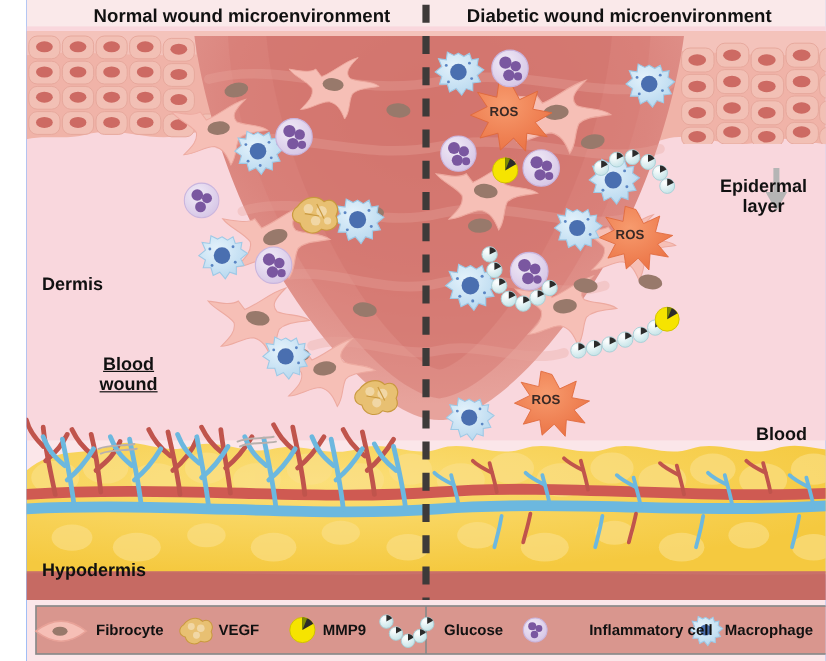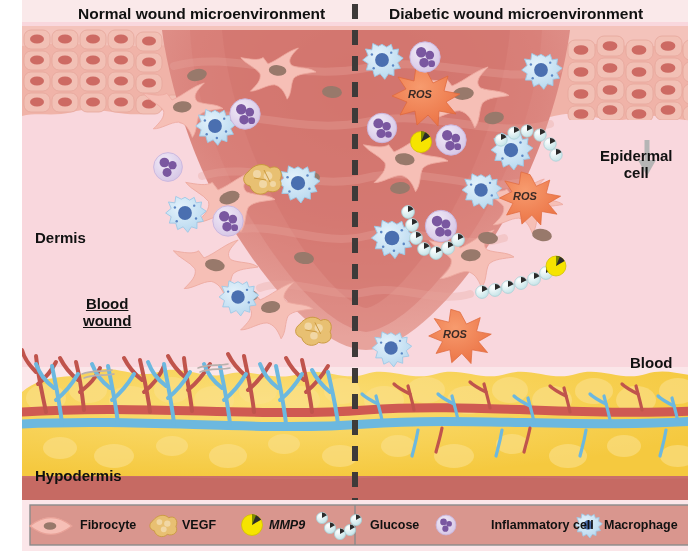--- a/index.html
+++ b/index.html
@@ -2,21 +2,21 @@
 <html><head>
 <meta charset="utf-8">
 <style>
   html,body{margin:0;padding:0;background:#fff;}
   body{font-family:"Liberation Sans",sans-serif;}
   #fig{position:relative;width:688px;height:551px;overflow:hidden;background:#3b82f6;margin-left:22px;}
   #fig svg{position:absolute;left:0;top:0;}
   .hdr{position:absolute;font-weight:bold;font-size:15.5px;color:#111;white-space:nowrap;}
   .anno{position:absolute;font-weight:bold;font-size:15px;color:#111;line-height:1.12;white-space:nowrap;text-align:center;}
   .lgtxt{position:absolute;font-weight:bold;font-size:12.5px;color:#111;white-space:nowrap;}
-  .rostxt{position:absolute;font-weight:bold;font-size:11px;color:#3a2a26;white-space:nowrap;font-style:italic;}
+  .rostxt{position:absolute;font-weight:bold;font-size:11px;color:#3a2a26;white-space:nowrap;}
 </style>
 </head>
 <body>
 
 <div id="fig">
 
 <svg width="688" height="551" viewBox="0 0 688 551">
   <defs>
     <clipPath id="clipAll">
           <rect x="0" y="0" width="688" height="551"></rect>
@@ -809,30 +809,30 @@
 
 <div class="anno" style="left:13px;top:230px;">Dermis</div>
 
 <div class="anno" style="left:61px;top:296px;text-decoration:underline;">
   <div>Blood</div>
   <div>wound</div>
 </div>
 
 <div class="anno" style="left:578px;top:148px;">
   <div>Epidermal</div>
-  <div>cell</div>
+  <div>layer</div>
 </div>
 
 <div class="anno" style="left:608px;top:355px;">Blood</div>
 <div class="anno" style="left:13px;top:468px;">Hypodermis</div>
 
 <div class="rostxt" style="left:386px;top:88px;">ROS</div>
 <div class="rostxt" style="left:491px;top:190px;">ROS</div>
 <div class="rostxt" style="left:421px;top:328px;">ROS</div>
 
 <div class="lgtxt" style="left:58px;top:518px;">Fibrocyte</div>
 <div class="lgtxt" style="left:160px;top:518px;">VEGF</div>
-<div class="lgtxt" style="left:247px;top:518px;font-style:italic;">MMP9</div>
+<div class="lgtxt" style="left:247px;top:518px;">MMP9</div>
 <div class="lgtxt" style="left:348px;top:518px;">Glucose</div>
 <div class="lgtxt" style="left:441px;top:518px;padding-left:28px;">Inflammatory cell</div>
 <div class="lgtxt" style="left:582px;top:518px;">Macrophage</div>
 
 </div>
 
 </body></html>

